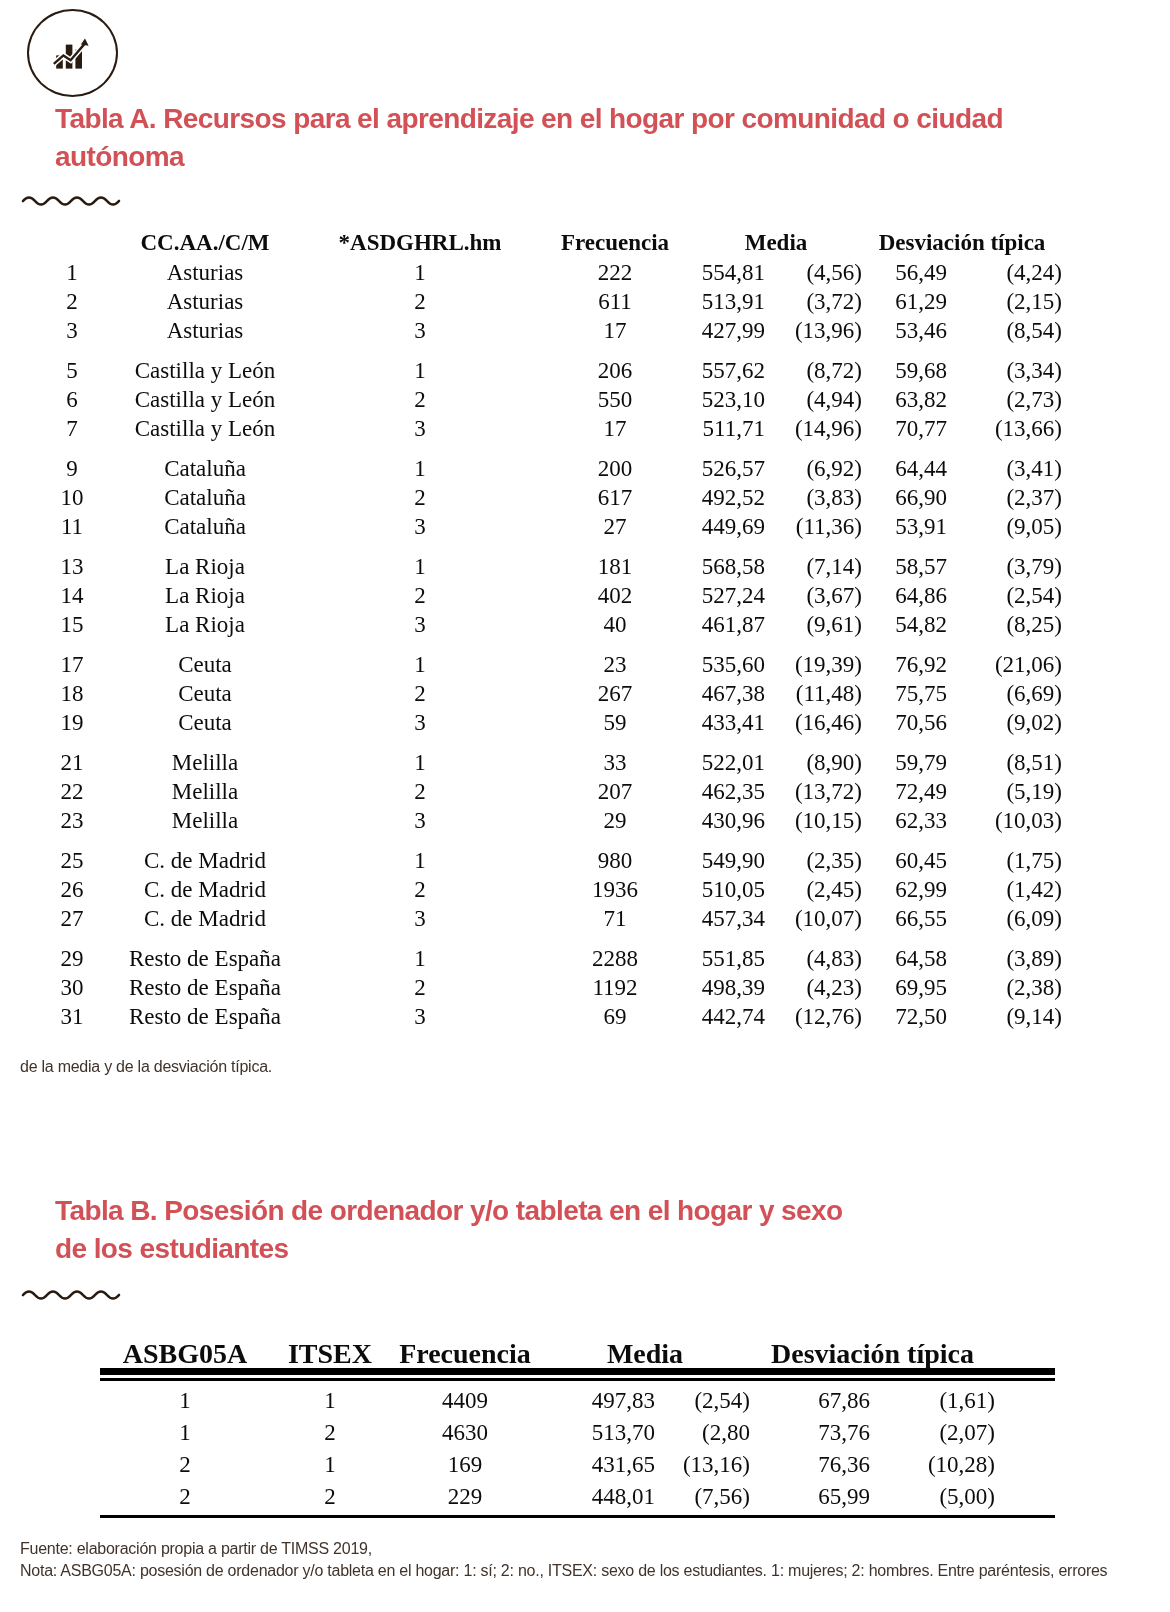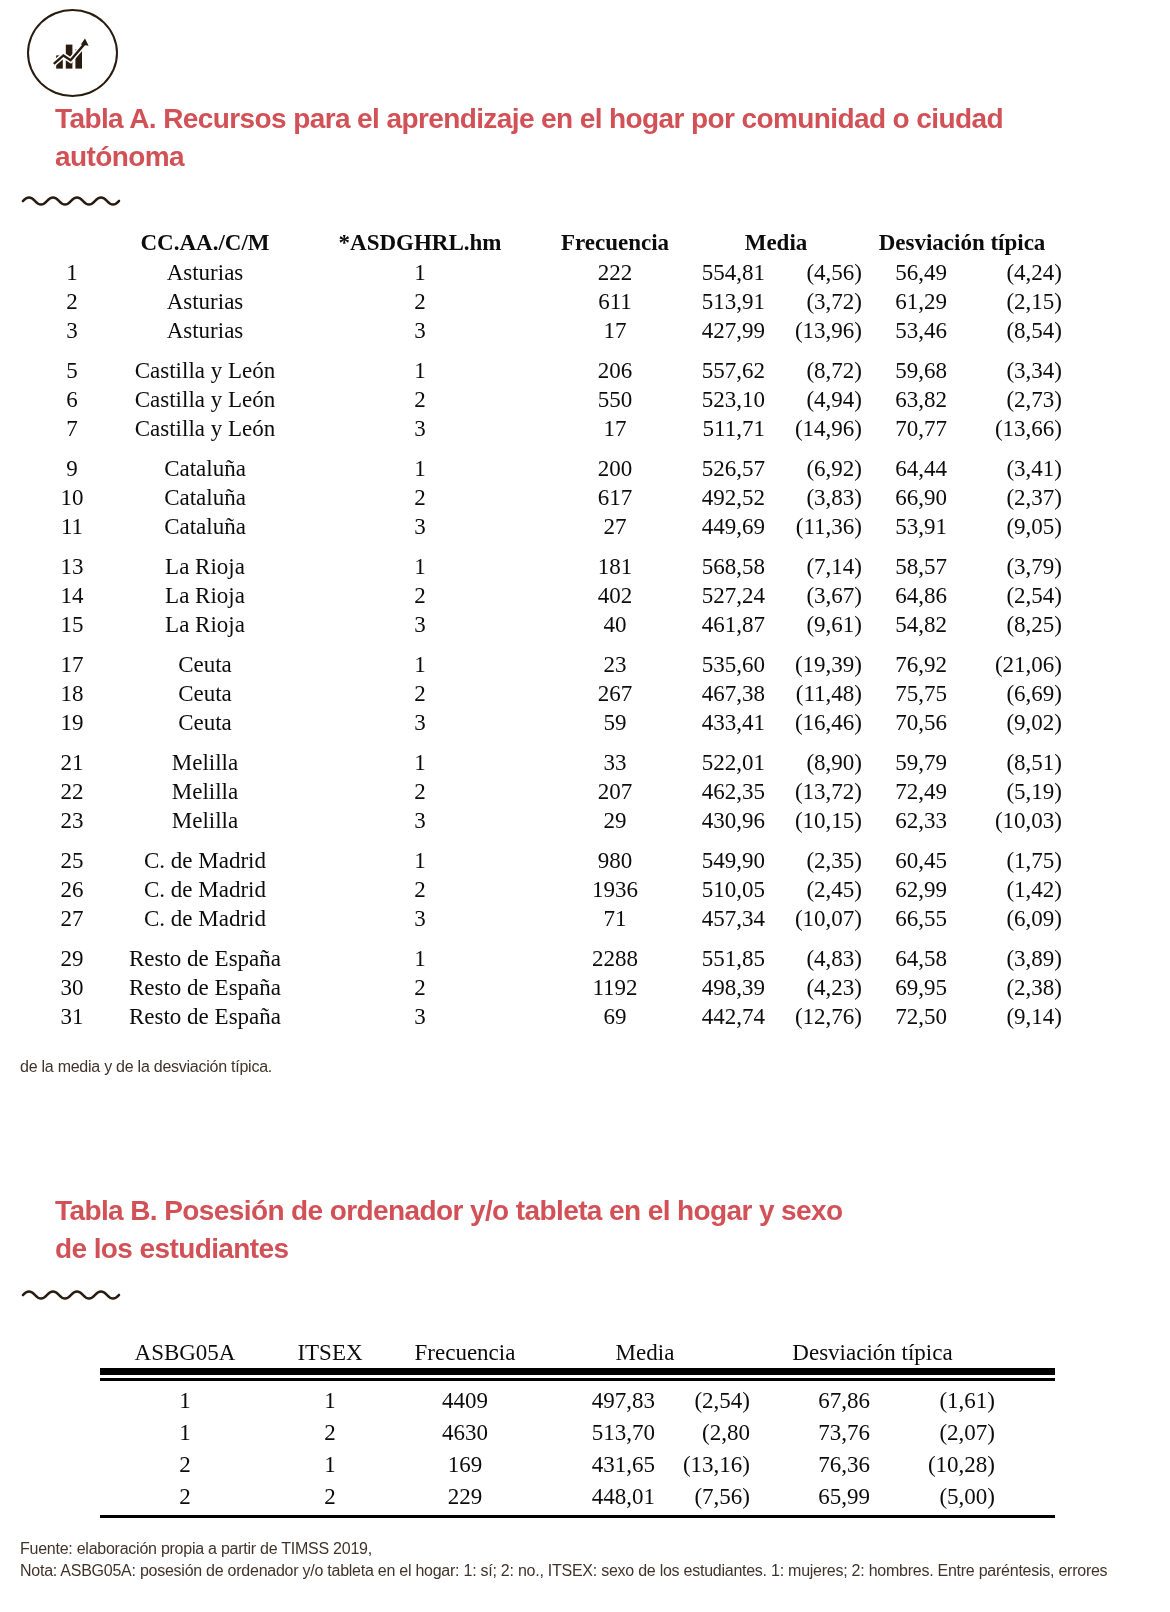--- a/index.html
+++ b/index.html
@@ -49,21 +49,21 @@
   .footnote{position:absolute;color:#41332a;font-size:16px;line-height:22px;letter-spacing:-0.25px;}
   .fn-a{left:20px;top:1056px;}
   .fn-b{left:20px;top:1538px;}
   .fn-line{white-space:nowrap;}
 
   
   .table-b{position:absolute;left:0;top:1338px;width:1170px;color:#0c0c0c;}
   .tb-header{
     display:grid;grid-template-columns:170px 120px 150px 210px 245px;
     margin-left:100px;height:30px;align-items:center;
-    font-family:"Liberation Serif",serif;font-weight:400;font-size:23px;
+    font-family:"Liberation Serif",serif;font-weight:700;font-size:28px;
   }
   .tb-header span{text-align:center;}
   .rule{margin-left:100px;width:955px;background:#000;}
   .rule-thick{height:7px;}
   .rule-thin{height:2.5px;margin-top:3px;}
   .rule-bottom{height:3px;margin-top:2px;}
   .tb-row{
     display:grid;grid-template-columns:170px 120px 150px 115px 95px 120px 125px;
     margin-left:100px;height:32px;align-items:center;
     font-family:"Liberation Serif",serif;font-size:23px;

